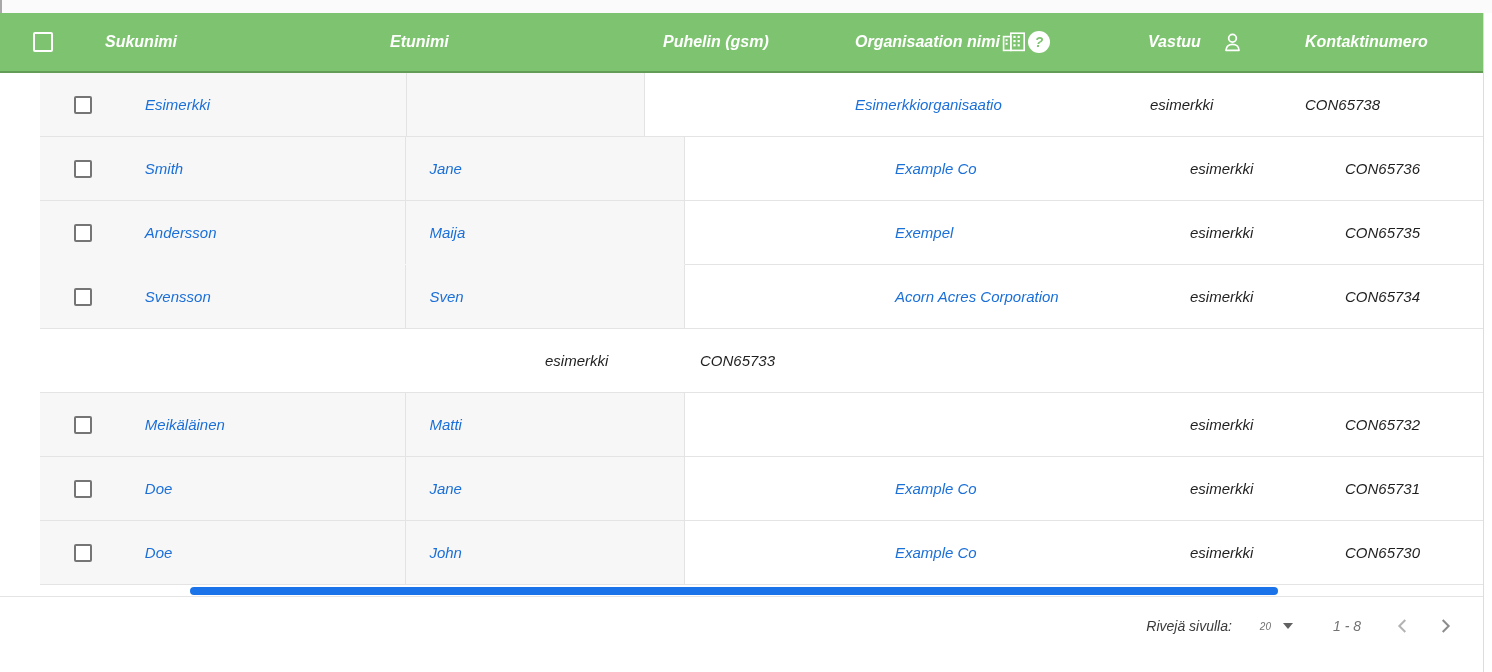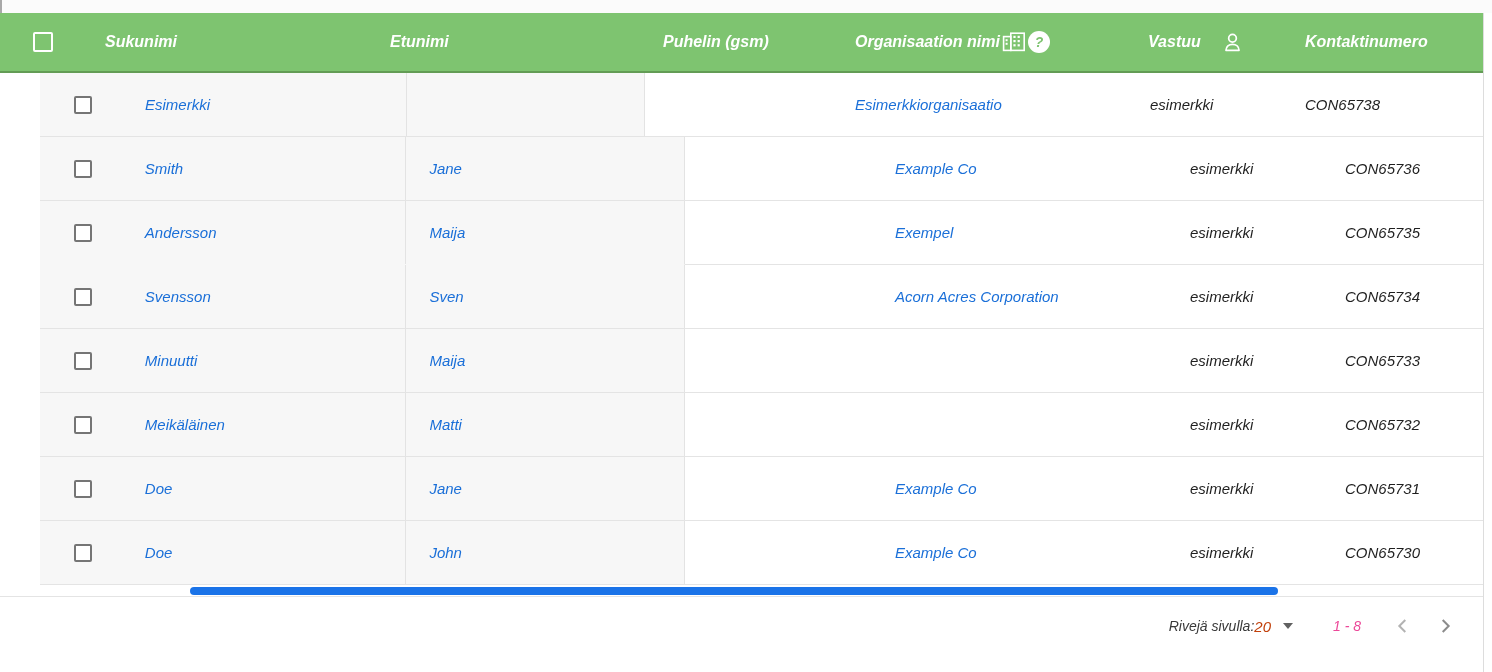--- a/index.html
+++ b/index.html
@@ -49,24 +49,24 @@
   .link { color:#1a6fd8; text-decoration:none; cursor:pointer; }
 
   
   .hscroll-strip { position:relative; height:12px; background:#fff; border-bottom:1px solid #e4e4e4; }
   .hscroll-thumb { position:absolute; left:190px; top:2px; width:1088px; height:8px;
                    border-radius:4px; background:#1a73e8; cursor:pointer; }
 
   
   .pagination { height:58px; display:flex; align-items:center; justify-content:flex-end;
                 padding-right:26px; font-size:14px; color:#3a3a3a; background:#fff; }
-  .pg-value { font-size:15px; color:#c2410c; cursor:pointer; display:flex; align-items:center; }
+  .pg-value { font-size:10px; color:#737373; margin-left:28px; cursor:pointer; display:flex; align-items:center; }
   .pg-caret { width:0; height:0; border-left:5px solid transparent; border-right:5px solid transparent;
               border-top:6px solid #616161; margin-left:12px; }
-  .pg-range { margin-left:40px; color:#ec4899; }
+  .pg-range { margin-left:40px; color:#737373; }
   .pg-btn { width:24px; height:24px; display:flex; align-items:center; justify-content:center; cursor:pointer; }
   .pg-prev { margin-left:30px; }
   .pg-next { margin-left:18px; }
 
   
   .vgutter { position:absolute; top:13px; right:0; width:9px; height:659px;
              background:#fff; border-left:1px solid #ddd; }
 
   svg { display:block; }
 </style>
@@ -230,31 +230,20 @@
           <div class="cell c-vastuu">
             <span>esimerkki</span>
           </div>
           <div class="cell c-kontakti">
             <span>CON65734</span>
           </div>
         </div>
       </div>
 
       <div class="row">
-        <div class="row-left">
-          <div class="cell c-check">
-            <div class="row-checkbox"></div>
-          </div>
-          <div class="cell c-sukunimi">
-            <span class="link">Minuutti</span>
-          </div>
-          <div class="cell c-etunimi">
-            <span class="link">Maija</span>
-          </div>
-        </div>
         <div class="row-right">
           <div class="cell c-puhelin">
             <span></span>
           </div>
           <div class="cell c-org">
             <span class="link"></span>
           </div>
           <div class="cell c-vastuu">
             <span>esimerkki</span>
           </div>

